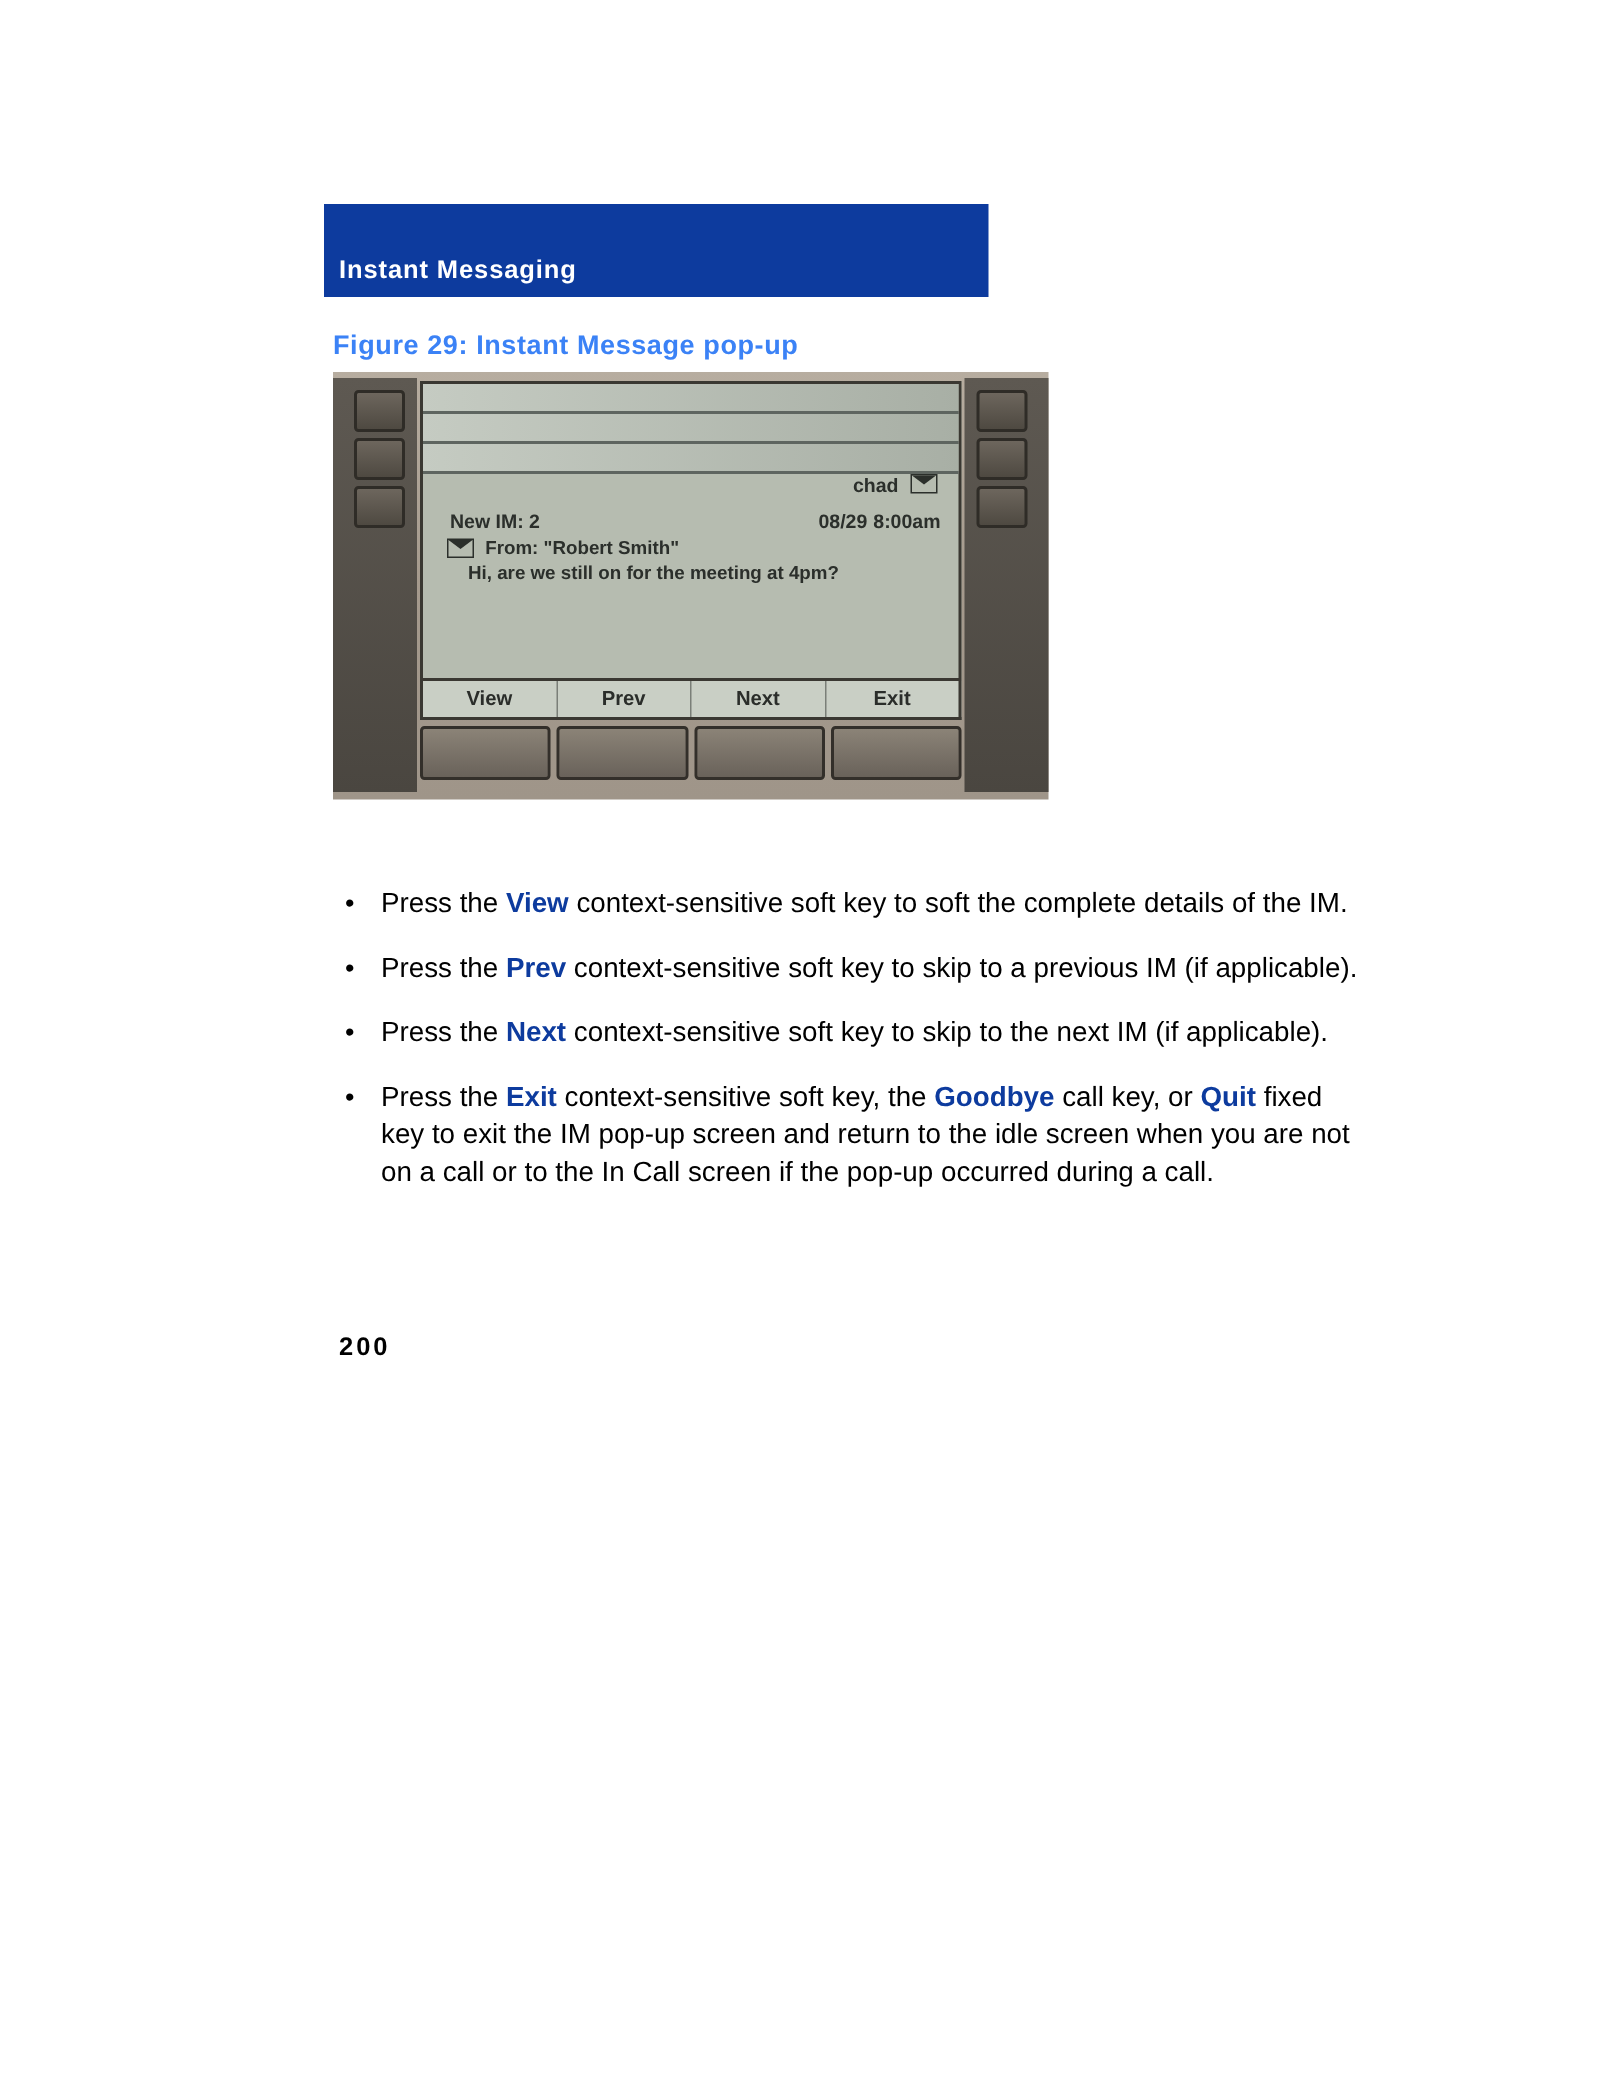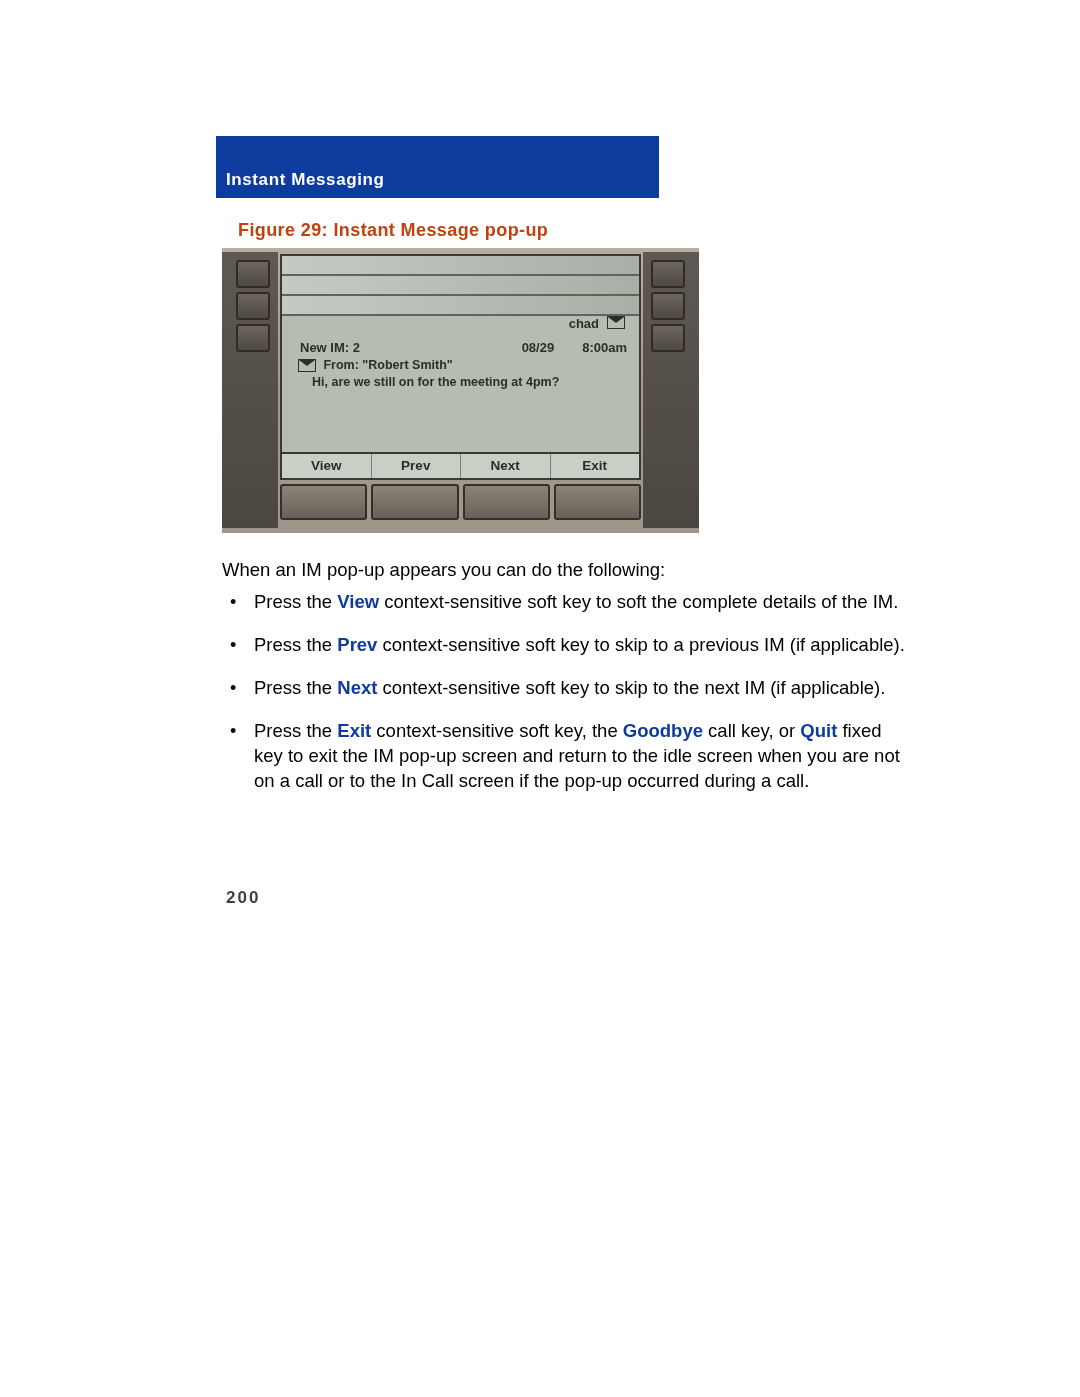--- a/index.html
+++ b/index.html
@@ -29,24 +29,24 @@
     bottom: 8px;
     left: 10px;
     color: #fff;
     font-size: 17px;
     font-weight: bold;
     letter-spacing: 0.6px;
   }
   .figure-caption {
     position: absolute;
     top: 220px;
-    left: 238px;
+    left: 222px;
     font-size: 18px;
     font-weight: bold;
-    color: #c2410c;
+    color: #3b82f6;
     letter-spacing: 0.4px;
   }
   
   .phone-photo {
     position: absolute;
     top: 248px;
     left: 222px;
     width: 477px;
     height: 285px;
     background: linear-gradient(180deg,#b7ada0 0%,#a59a8d 50%,#9f9589 100%);
@@ -194,21 +194,21 @@
     left:-22px;
     top:0;
     font-size:18px;
     color:#000;
   }
   .kw { color:#0d3b9e; font-weight:bold; }
   .page-number {
     position:absolute;
     left:226px;
     bottom:170px;
-    color:#404040;
+    color:#000000;
     font-size:17px;
     font-weight:bold;
     letter-spacing:2px;
   }
 </style>
 </head>
 <body>
 
 <div class="page">
 
@@ -233,21 +233,21 @@
     <div class="screen-panel">
       <div class="lcd-line"></div>
       <div class="lcd-line"></div>
       <div class="lcd-line"></div>
       <div class="lcd-status-row">
         <span>chad</span>
         <span class="envelope-icon"></span>
       </div>
       <div class="lcd-info-row">
         <span>New IM: 2</span>
-        <span style="display:flex; gap:28px;">
+        <span style="display:flex; gap:4px;">
           <span>08/29</span>
           <span>8:00am</span>
         </span>
       </div>
       <div class="lcd-msg">
         <span class="envelope-icon"></span>
         <span>From: "Robert Smith"</span><br>
         <span style="padding-left:14px; display:inline-block;text-align:right;">Hi, are we still on for the meeting at 4pm?</span>
       </div>
     </div>
@@ -260,21 +260,20 @@
     </div>
 
     <div class="hard-softkeys">
       <div class="hard-key"></div>
       <div class="hard-key"></div>
       <div class="hard-key"></div>
       <div class="hard-key"></div>
     </div>
   </div>
 
-  <div class="body-text intro">When an IM pop-up appears you can do the following:</div>
 
   <ul class="bullets">
     <li>
       <span>Press the </span><span class="kw">View</span><span> context-sensitive soft key to soft the complete details of the IM.</span>
     </li>
     <li>
       <span>Press the </span><span class="kw">Prev</span><span> context-sensitive soft key to skip to a previous IM (if applicable).</span>
     </li>
     <li>
       <span>Press the </span><span class="kw">Next</span><span> context-sensitive soft key to skip to the next IM (if applicable).</span>

